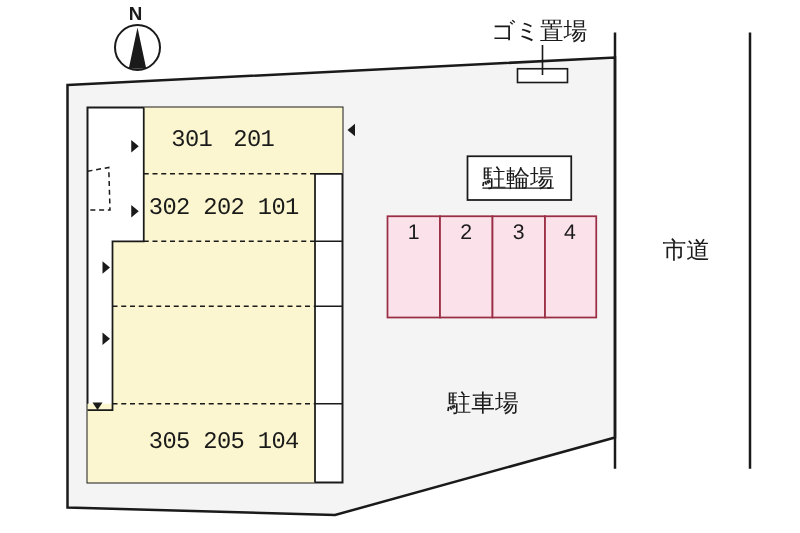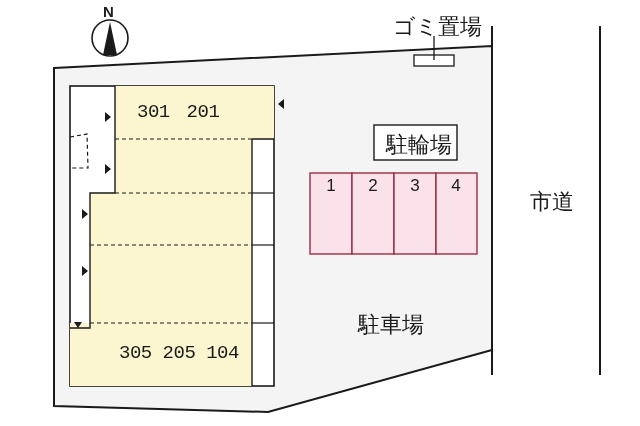--- a/index.html
+++ b/index.html
@@ -2,21 +2,21 @@
 <html><head>
 <meta charset="utf-8">
 <style>
   html, body { margin: 0; padding: 0; background: #ffffff; }
   body { width: 640px; height: 426px; position: relative; overflow: hidden;
          font-family: "DejaVu Sans", "Liberation Sans", sans-serif; color: #1a1a1a; }
   #map { position: absolute; left: 0; top: 0; width: 640px; height: 426px; }
   .lbl { position: absolute; white-space: nowrap; line-height: 1; }
   .unit-row { position: absolute; font-size: 19px; letter-spacing: -0.5px; font-family: Liberation Mono, monospace; }
   .bike-num { position: absolute; font-size: 17px; font-family: "Liberation Sans", sans-serif; width: 40px; text-align: center; }
-  .jp { font-size: 22px; }
+  .jp { font-size: 19px; }
   .north-n { position: absolute; left: 103px; top: 4px; font-size: 15px; font-weight: bold; font-family: "Liberation Sans", sans-serif; }
 </style>
 </head>
 <body>
 
 <div id="map">
   <svg width="640" height="426" viewBox="0 0 640 426" xmlns="http://www.w3.org/2000/svg">
 
     <polygon points="54,68 492,46 492,350 268,412 54,406" fill="#f4f4f4" stroke="#1a1a1a" stroke-width="2"></polygon>
 
@@ -65,26 +65,27 @@
     <g>
       <circle cx="110" cy="38" r="18" fill="#ffffff" stroke="#1a1a1a" stroke-width="1.6"></circle>
       <polygon points="110,22 103,55 117,55" fill="#1a1a1a"></polygon>
     </g>
   </svg>
 
   <span class="north-n lbl">N</span>
 
   
   <span class="lbl unit-row" style="left:137px; top:103px; word-spacing:6px;">301    201</span>
+  <span class="lbl unit-row" style="left:119px; top:157px;">302 202  101</span>
   <span class="lbl unit-row" style="left:119px; top:344px;">305 205  104</span>
 
   
   <span class="bike-num lbl" style="left:311px; top:177px;">1</span>
   <span class="bike-num lbl" style="left:353px; top:177px;">2</span>
   <span class="bike-num lbl" style="left:395px; top:177px;">3</span>
   <span class="bike-num lbl" style="left:436px; top:177px;">4</span>
 
   
-  <span class="lbl jp" style="left:386px; top:134px;">駐輪場</span>
+  <span class="lbl jp" style="left:386px; top:134px;text-decoration:underline;">駐輪場</span>
   <span class="lbl jp" style="left:393px; top:16px;">ゴミ置場</span>
   <span class="lbl jp" style="left:358px; top:314px;">駐車場</span>
   <span class="lbl jp" style="left:530px; top:191px;">市道</span>
 </div>
 
 </body></html>

